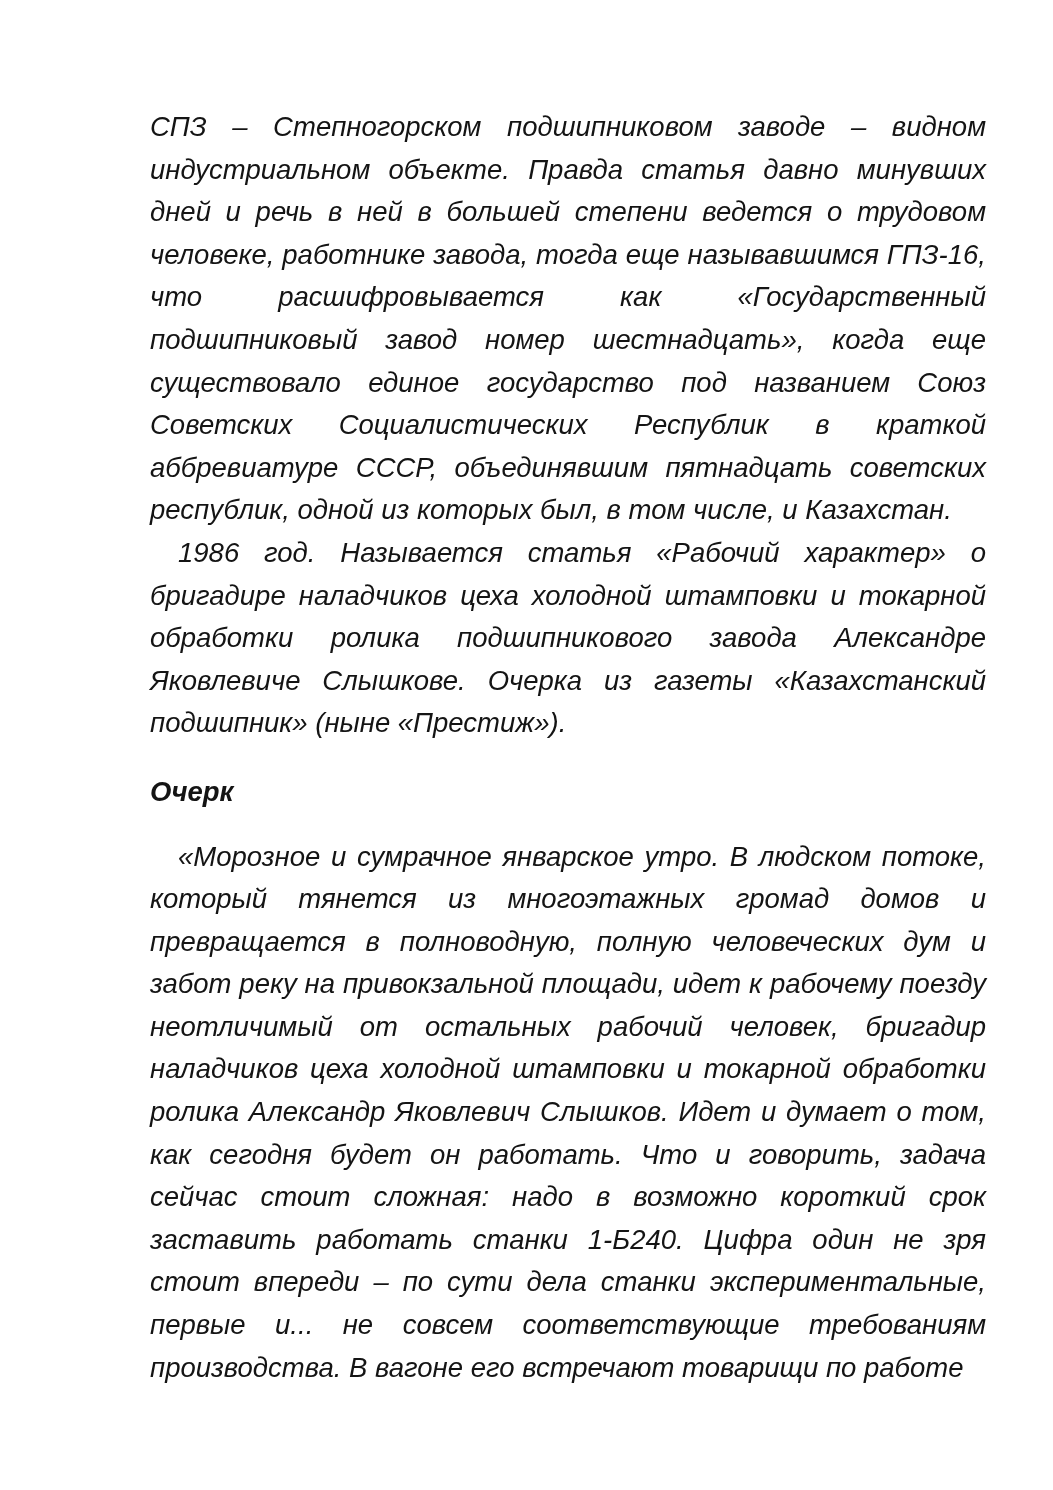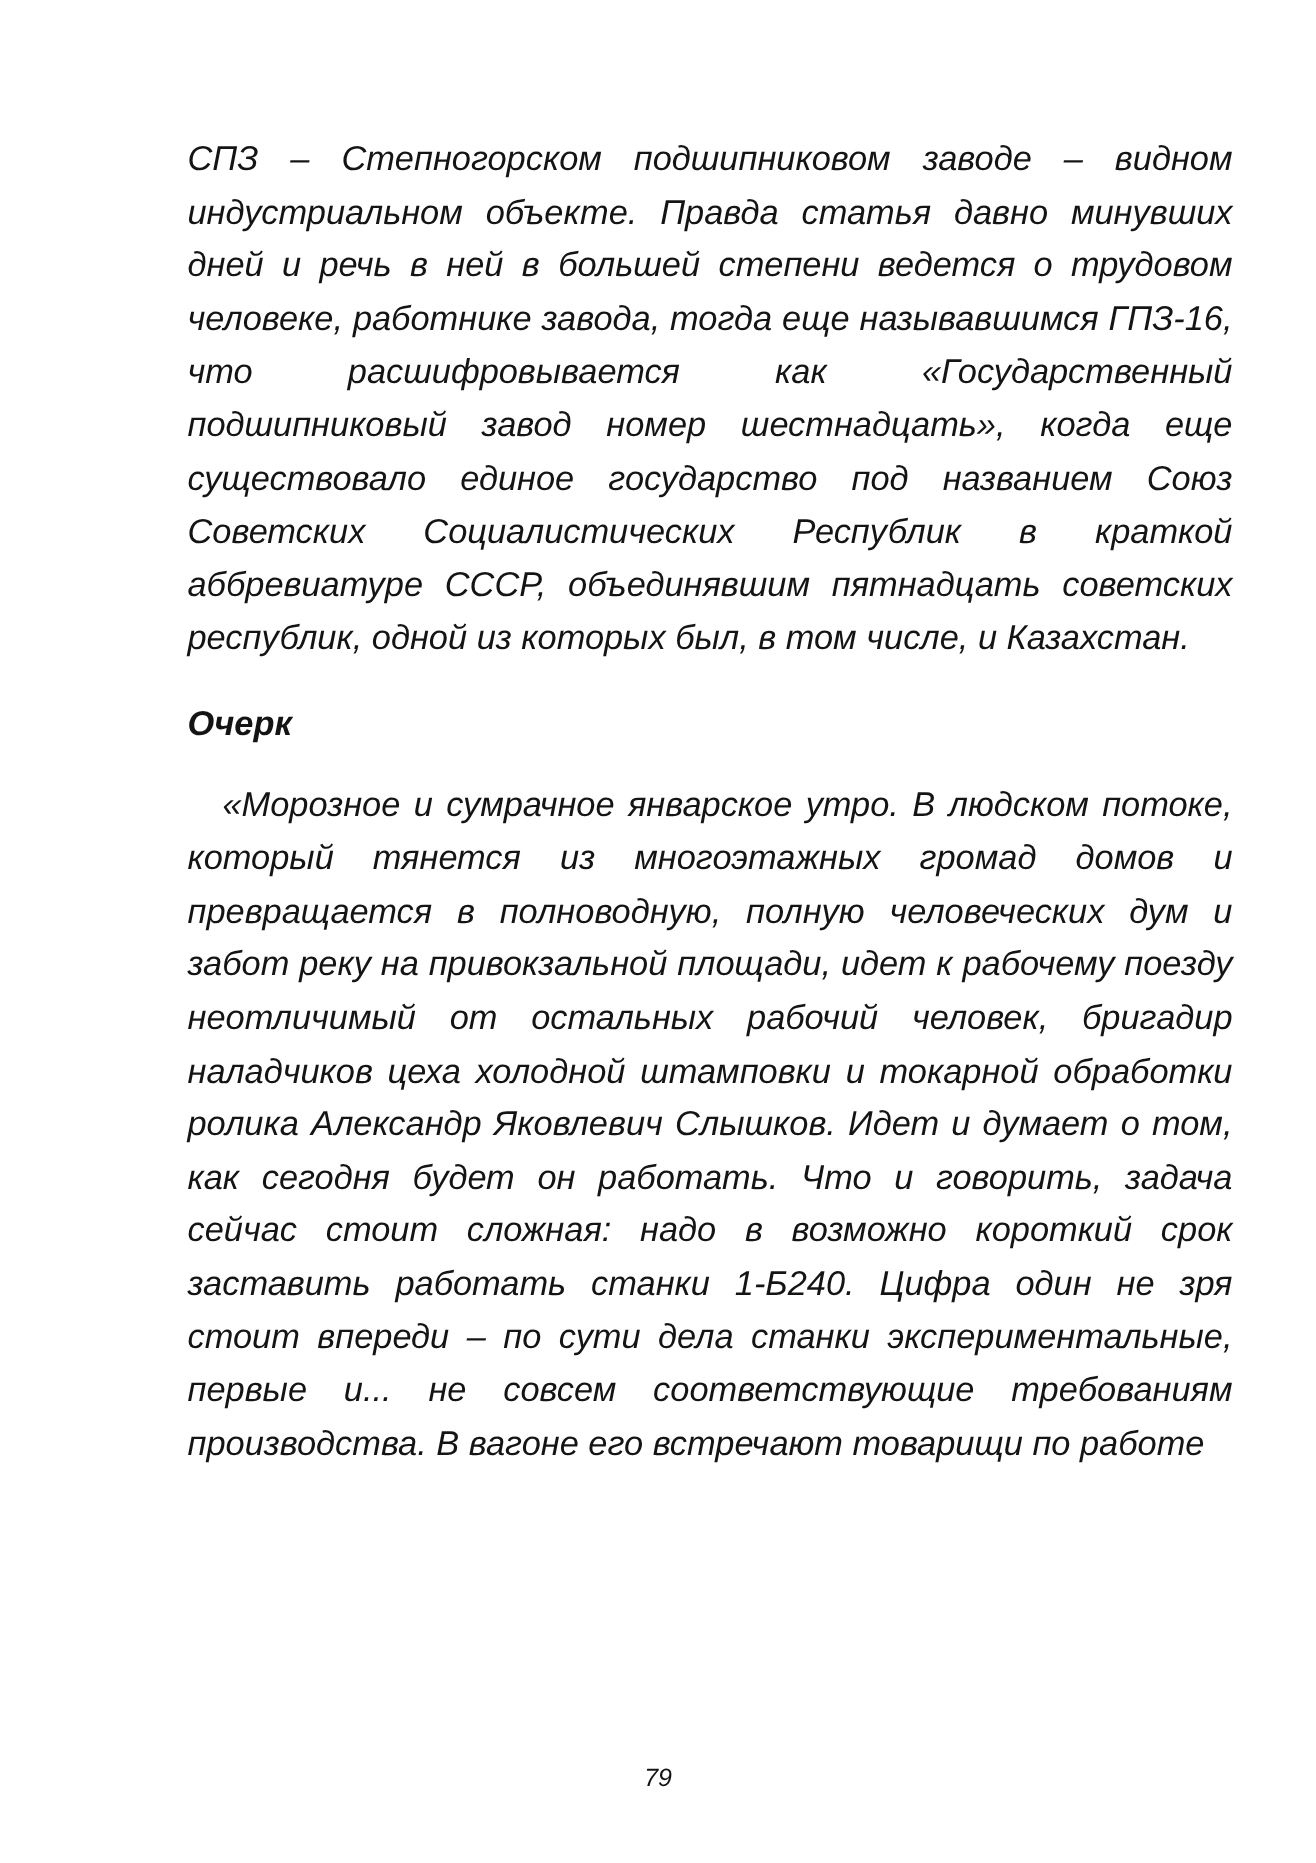--- a/index.html
+++ b/index.html
@@ -81,22 +81,22 @@
 </style>
 </head>
 <body>
 
 <div class="page">
 
   <div class="content">
 
     <p class="para continuation">СПЗ – Степногорском подшипниковом заводе – видном индустриальном объекте. Правда статья давно минувших дней и речь в ней в большей степени ведется о трудовом человеке, работнике завода, тогда еще называвшимся ГПЗ-16, что расшифровывается как «Государственный подшипниковый завод номер шестнадцать», когда еще существовало единое государство под названием Союз Советских Социалистических Республик в краткой аббревиатуре СССР, объединявшим пятнадцать советских республик, одной из которых был, в том числе, и Казахстан.</p>
 
+    <p class="para indented gap-before-p2">1986 год. Называется статья «Рабочий характер» о бригадире наладчиков цеха холодной штамповки и токарной обработки ролика подшипникового завода Александре Яковлевиче Слышкове. Очерка из газеты «Казахстанский подшипник» (ныне «Престиж»).</p>
 
     <h2 class="heading">Очерк</h2>
 
     <p class="para indented">«Морозное и сумрачное январское утро. В людском потоке, который тянется из многоэтажных громад домов и превращается в полноводную, полную человеческих дум и забот реку на привокзальной площади, идет к рабочему поезду неотличимый от остальных рабочий человек, бригадир наладчиков цеха холодной штамповки и токарной обработки ролика Александр Яковлевич Слышков. Идет и думает о том, как сегодня будет он работать. Что и говорить, задача сейчас стоит сложная: надо в возможно короткий срок заставить работать станки 1-Б240. Цифра один не зря стоит впереди – по сути дела станки экспериментальные, первые и... не совсем соответствующие требованиям производства. В вагоне его встречают товарищи по работе</p>
 
   </div>
 
-  <div class="page-number">79</div>
 
 </div>
 
 </body></html>

